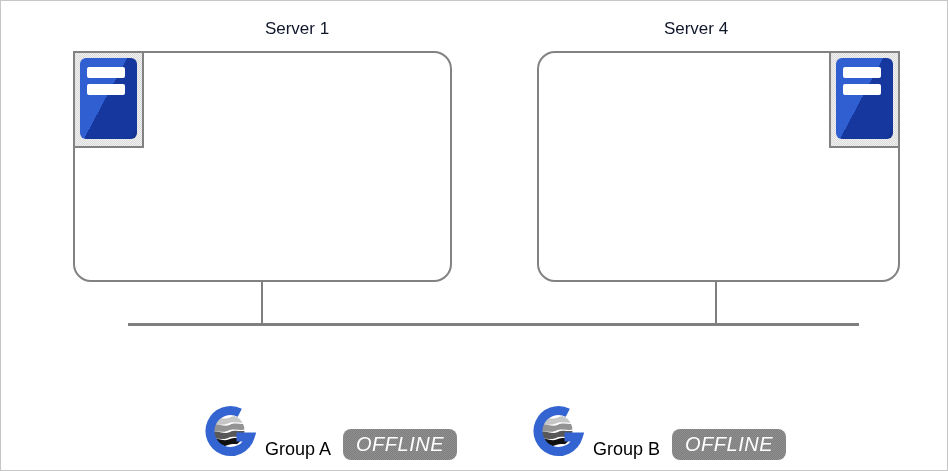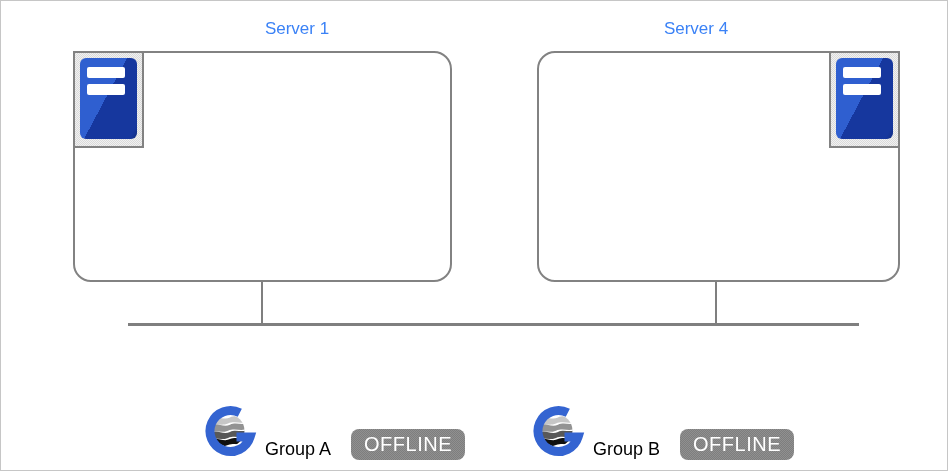--- a/index.html
+++ b/index.html
@@ -2,21 +2,21 @@
 <html><head>
 <meta charset="utf-8">
 <style>
   html,body{margin:0;padding:0;background:#ffffff;font-family:"Liberation Sans",sans-serif;}
   #canvas{
     position:relative;width:946px;height:469px;background:#ffffff;
     border:1px solid #c6c6c6;overflow:hidden;
   }
   .server-title{
     position:absolute;top:18px;width:220px;text-align:center;
-    font-size:17px;color:#3b82f6;white-space:nowrap;
+    font-size:17px;color:#0f172a;white-space:nowrap;
   }
   .server-box{
     position:absolute;top:50px;height:227px;background:#ffffff;
     border:2px solid #828282;border-radius:18px;
   }
   .icon-frame{
     position:absolute;top:50px;width:67px;height:93px;
     border:2px solid #828282;
     background:repeating-conic-gradient(#f1f1f1 0% 25%,#dadada 0% 50%) 0 0/2px 2px;
   }
@@ -33,23 +33,23 @@
     position:absolute;top:281px;width:2px;height:43px;background:#7f7f7f;
   }
   .bus-line{
     position:absolute;left:127px;top:322px;width:731px;height:3px;background:#7f7f7f;
   }
   .group-row{
     position:absolute;top:399px;height:60px;display:flex;align-items:flex-end;
   }
   .group-label{font-size:18px;color:#000;margin-left:6px;white-space:nowrap;}
   .status-badge{
-    margin-left:20px;padding:4px 13px;border-radius:8px;
+    margin-left:12px;padding:4px 13px;border-radius:8px;
     background:repeating-conic-gradient(#909090 0% 25%,#7e7e7e 0% 50%) 0 0/2px 2px;
-    color:#ffffff;font-size:20px;letter-spacing:0.5px;white-space:nowrap;
+    color:#ffffff;font-size:20px;letter-spacing:0.5px;white-space:nowrap;font-style:italic;
   }
   .group-logo{width:54px;height:58px;flex:0 0 auto;}
 </style>
 </head>
 <body>
 
 <div id="canvas">
 
   <div class="server-title" style="left:186px;">Server 1</div>
   <div class="server-title" style="left:585px;">Server 4</div>

